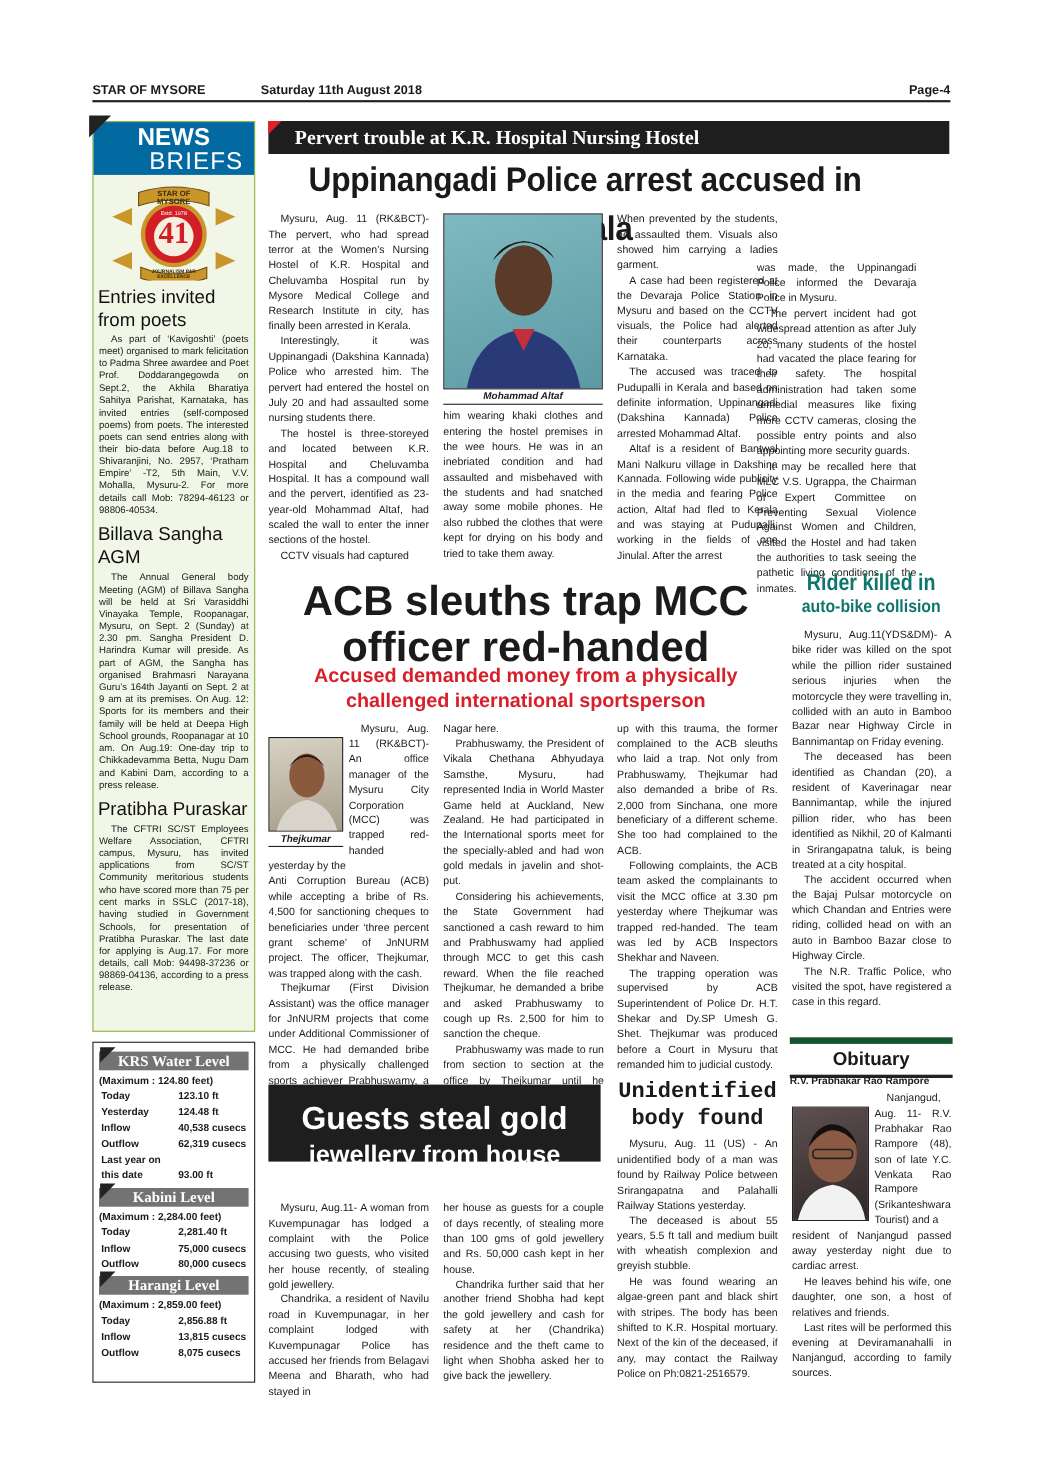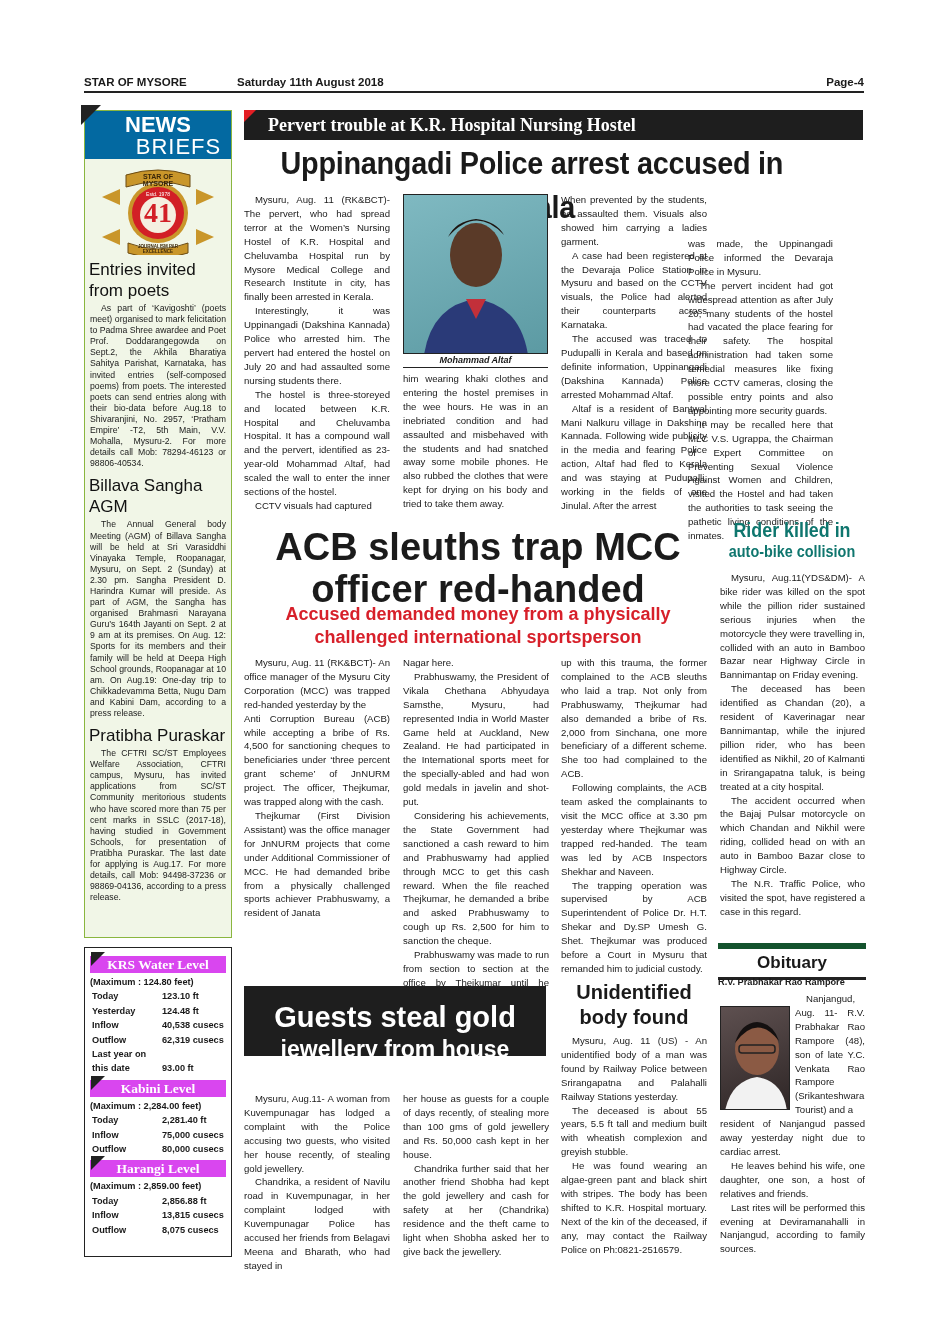--- a/index.html
+++ b/index.html
@@ -21,42 +21,42 @@
   #news-briefs .hdr .n { font-weight: bold; font-size: 22px; line-height: 22px; padding-top: 3px; display:block; }
   #news-briefs .hdr .b { font-size: 22px; line-height: 22px; display:block; letter-spacing: 1px; padding-left: 41px; }
   .corner-black { position:absolute; left:-4px; top:-6px; width:0; height:0; border-top: 20px solid #222; border-right: 20px solid transparent; }
   .corner-red { position:absolute; left:0; top:0; width:0; height:0; border-top: 12px solid #e31e24; border-right: 12px solid transparent; }
   #logo { margin: 8px auto 0; width: 120px; height: 88px; position: relative; }
   .brief-h { font-size: 17px; line-height: 21px; margin: 6px 4px 2px; color: #111; }
   .brief p.t { font-size: 8.7px; line-height: 11.1px; padding: 0 5px; }
 
   
   #water { left: 84px; top: 947px; width: 148px; height: 310px; border: 1.5px solid #222; background: #fff; padding: 4px 2px; }
-  .wl-h { background: #d946ef; color: #fff; font-family: "Liberation Serif", serif; font-weight: bold; font-size: 13.5px; text-align: center; height: 17px; line-height: 17px; margin: 4px 3px 2px; position: relative; }
+  .wl-h { background: #737373; color: #fff; font-family: "Liberation Serif", serif; font-weight: bold; font-size: 13.5px; text-align: center; height: 17px; line-height: 17px; margin: 4px 3px 2px; position: relative; }
   .wl-h .corner-black { left: 1px; top: -4px; border-top-width: 14px; border-right-width: 14px; }
   .wl-row { display: flex; font-weight: bold; font-size: 9.2px; line-height: 14.4px; padding-left: 5px; }
   .wl-row .k { width: 70px; }
   .wl-max { font-weight: bold; font-size: 9.2px; line-height: 14.4px; padding-left: 3px; }
 
   
   #kicker { left: 244px; top: 110px; width: 619px; height: 30px; background: #1e1e1e; color: #fff; font-family: "Liberation Serif", serif; font-weight: bold; font-size: 18px; line-height: 30px; padding-left: 24px; }
   #headline1 { left: 244px; top: 142px; width: 619px; text-align: center; font-family: "Liberation Sans", sans-serif; font-weight: bold; font-size: 31px; line-height: 44px; color: #1a1a1a; transform: scaleX(0.93); transform-origin: left; letter-spacing: -0.3px; }
 
   .col { position: absolute; }
   .photo { background: #6fa7b0; position: relative; overflow: hidden; border: 1px solid #222; }
   .caption { font-size: 9px; font-weight: bold; font-style: italic; text-align: center; border-bottom: 1.5px solid #222; line-height: 13px; }
 
   #headline2 { left: 244px; top: 526px; width: 468px; text-align: center; font-weight: bold; font-size: 38px; line-height: 42px; color: #1b1b1b; }
   #deck2 { left: 244px; top: 603px; width: 468px; text-align: center; font-weight: bold; font-size: 18px; line-height: 23px; color: #d7202a; }
 
   #headline3 { left: 244px; top: 986px; width: 302px; height: 70px; background: #1e1e1e; color: #fff; text-align: center; font-weight: bold; }
   #headline3 .l1 { font-size: 29px; line-height: 34px; display:block; padding-top: 14px; }
   #headline3 .l2 { font-size: 23px; line-height: 30px; display:block; }
 
-  #headline4 { left: 560px; top: 980px; width: 148px; text-align: center; font-weight: bold; font-size: 20px; line-height: 25px; }
+  #headline4 { left: 560px; top: 980px; width: 148px; text-align: center; font-weight: bold; font-size: 20px; line-height: 25px; font-family: Liberation Mono, monospace; }
 
   #headline5 { left: 718px; top: 518px; width: 148px; text-align: center; font-weight: bold; color: #0f766e; }
   #headline5 .l1 { font-size: 21px; line-height: 24px; display:block; transform: scaleX(0.85); }
   #headline5 .l2 { font-size: 16px; line-height: 19px; display:block; transform: scaleX(0.9); }
 
   #obit-h { left: 718px; top: 943px; width: 148px; border-top: 6px solid #14532d; border-bottom: 3px solid #222; text-align: center; font-weight: bold; font-size: 17px; line-height: 28px; }
   #obit-name { left: 718px; top: 977px; width: 148px; font-weight: bold; font-size: 9.2px; }
 </style>
 </head>
 <body>
@@ -200,20 +200,30 @@
 <div class="col" style="left:688px;top:193px;width:145px;margin-top:44px;">
   <p class="t noi">was made, the Uppinangadi Police informed the Devaraja Police in Mysuru.</p>
   <p class="t">The pervert incident had got widespread attention as after July 20, many students of the hostel had vacated the place fearing for their safety. The hospital administration had taken some remedial measures like fixing more CCTV cameras, closing the possible entry points and also appointing more security guards.</p>
   <p class="t">It may be recalled here that MLC V.S. Ugrappa, the Chairman of Expert Committee on Preventing Sexual Violence Against Women and Children, visited the Hostel and had taken the authorities to task seeing the pathetic living conditions of the inmates.</p>
 </div>
 
 <div id="headline2" class="abs">ACB sleuths trap MCC officer red-handed</div>
 <div id="deck2" class="abs">Accused demanded money from a physically challenged international sportsperson</div>
 
 <div class="col" style="left:244px;top:656px;width:146px;">
+  <div style="float:left;width:68px;margin:14px 5px 0 0;">
+    <div class="photo" style="height:86px;background:linear-gradient(170deg,#d8d2c4,#a89d8a);">
+      <svg width="68" height="86" viewBox="0 0 68 86">
+        <ellipse cx="34" cy="34" rx="16" ry="20" fill="#8a5a3c"></ellipse>
+        <path d="M18 26 Q34 8 50 26 Q44 16 34 15 Q24 16 18 26 Z" fill="#1e1612"></path>
+        <path d="M6 86 Q12 60 34 56 Q56 60 62 86 Z" fill="#d8d4cc"></path>
+      </svg>
+    </div>
+    <div class="caption">Thejkumar</div>
+  </div>
   <p class="t">Mysuru, Aug. 11 (RK&amp;BCT)- An office manager of the Mysuru City Corporation (MCC) was trapped red-handed yesterday by the</p>
   <p class="t noi" style="clear:both;">Anti Corruption Bureau (ACB) while accepting a bribe of Rs. 4,500 for sanctioning cheques to beneficiaries under ‘three percent grant scheme’ of JnNURM project. The officer, Thejkumar, was trapped along with the cash.</p>
   <p class="t">Thejkumar (First Division Assistant) was the office manager for JnNURM projects that come under Additional Commissioner of MCC. He had demanded bribe from a physically challenged sports achiever Prabhuswamy, a resident of Janata</p>
 </div>
 <div class="col" style="left:403px;top:656px;width:146px;">
   <p class="t noi">Nagar here.</p>
   <p class="t">Prabhuswamy, the President of Vikala Chethana Abhyudaya Samsthe, Mysuru, had represented India in World Master Game held at Auckland, New Zealand. He had participated in the International sports meet for the specially-abled and had won gold medals in javelin and shot-put.</p>
   <p class="t">Considering his achievements, the State Government had sanctioned a cash reward to him and Prabhuswamy had applied through MCC to get this cash reward. When the file reached Thejkumar, he demanded a bribe and asked Prabhuswamy to cough up Rs. 2,500 for him to sanction the cheque.</p>
   <p class="t">Prabhuswamy was made to run from section to section at the office by Thejkumar until he agreed to pay the bribe and fed</p>
 </div>
@@ -243,21 +253,21 @@
   <p class="t">He was found wearing an algae-green pant and black shirt with stripes. The body has been shifted to K.R. Hospital mortuary. Next of the kin of the deceased, if any, may contact the Railway Police on Ph:0821-2516579.</p>
 </div>
 
 <div id="headline5" class="abs">
   <span class="l1">Rider killed in</span>
   <span class="l2">auto-bike collision</span>
 </div>
 <div class="col" style="left:720px;top:571px;width:145px;">
   <p class="t">Mysuru, Aug.11(YDS&amp;DM)- A bike rider was killed on the spot while the pillion rider sustained serious injuries when the motorcycle they were travelling in, collided with an auto in Bamboo Bazar near Highway Circle in Bannimantap on Friday evening.</p>
   <p class="t">The deceased has been identified as Chandan (20), a resident of Kaverinagar near Bannimantap, while the injured pillion rider, who has been identified as Nikhil, 20 of Kalmanti in Srirangapatna taluk, is being treated at a city hospital.</p>
-  <p class="t">The accident occurred when the Bajaj Pulsar motorcycle on which Chandan and Nikhil were riding, collided head on with an auto in Bamboo Bazar close to Highway Circle.</p>
+  <p class="t">The accident occurred when the Bajaj Pulsar motorcycle on which Chandan and Entries were riding, collided head on with an auto in Bamboo Bazar close to Highway Circle.</p>
   <p class="t">The N.R. Traffic Police, who visited the spot, have registered a case in this regard.</p>
 </div>
 
 <div id="obit-h" class="abs">Obituary</div>
 <div id="obit-name" class="abs">R.V. Prabhakar Rao Rampore</div>
 <div class="col" style="left:720px;top:992px;width:145px;">
   <div class="photo" style="float:left;width:70px;height:104px;margin:14px 5px 0 0;background:linear-gradient(160deg,#5e5050,#2e2626);">
     <svg width="70" height="104" viewBox="0 0 70 104">
       <ellipse cx="36" cy="42" rx="22" ry="26" fill="#8b5a44"></ellipse>
       <path d="M14 36 Q36 6 58 34 Q52 16 36 15 Q20 16 14 36 Z" fill="#141010"></path>

